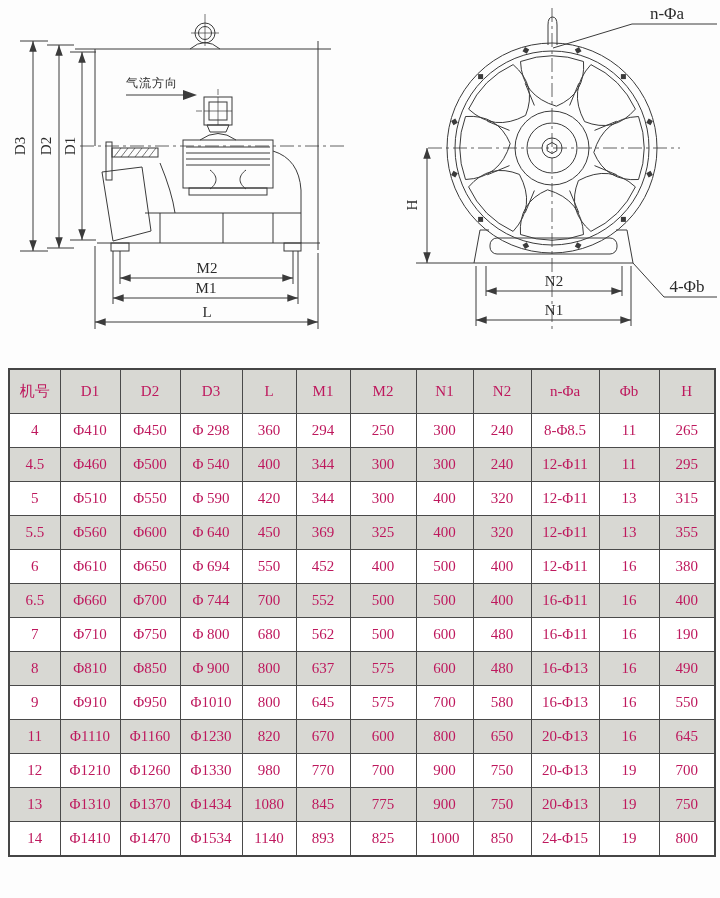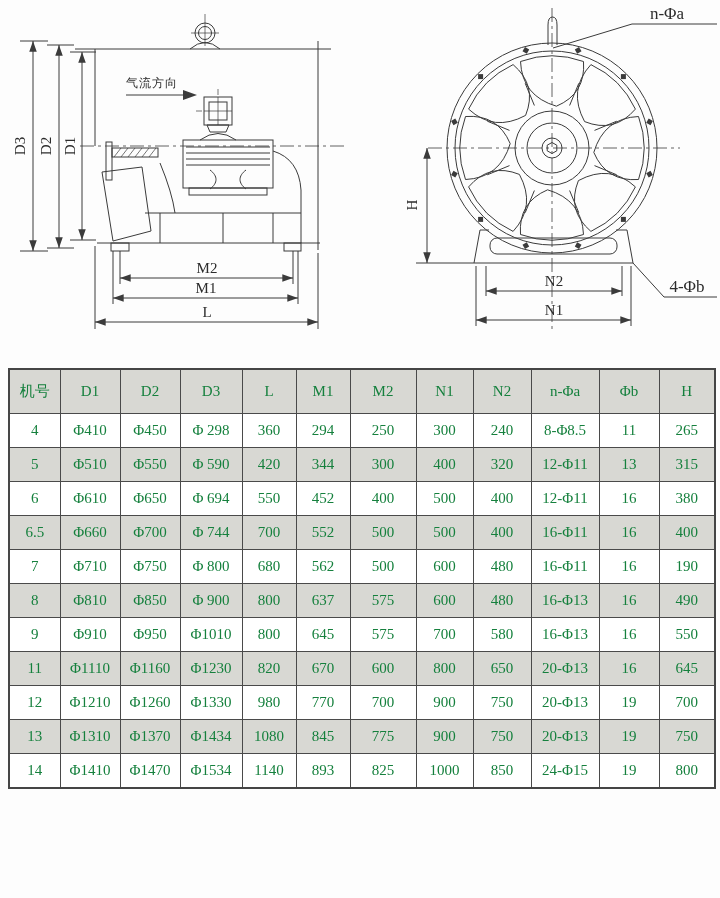--- a/index.html
+++ b/index.html
@@ -3,21 +3,21 @@
 <meta charset="utf-8">
 <style>
   html,body{margin:0;padding:0;background:#fdfdfd;}
   body{width:720px;height:898px;position:relative;font-family:"Liberation Serif",serif;}
   #drawing{position:absolute;left:0;top:0;}
   #drawing text{fill:#2c2c2c;font-family:"Liberation Serif",serif;}
   .dimtext{font-size:15px;}
   .bigtext{font-size:17px;}
   .cjk{font-size:12px;letter-spacing:1px;}
   #spec-table{position:absolute;left:8px;top:368px;width:706px;border-collapse:collapse;
-    table-layout:fixed;font-size:15px;color:#15803d;border:2px solid #454545;}
+    table-layout:fixed;font-size:15px;color:#be185d;border:2px solid #454545;}
   #spec-table th,#spec-table td{border:1px solid #4a4a4a;text-align:center;vertical-align:middle;
     padding:0;font-weight:normal;height:33px;overflow:hidden;white-space:nowrap;}
   #spec-table thead th{height:43px;background:#d8d8d3;}
   #spec-table tbody tr:nth-child(even) td{background:#d8d8d3;}
   #spec-table tbody tr:nth-child(odd) td{background:#ffffff;}
 </style>
 </head>
 <body>
 
 <svg id="drawing" width="720" height="360" viewBox="0 0 720 360">
@@ -226,32 +226,60 @@
         <td>360</td>
         <td>294</td>
         <td>250</td>
         <td>300</td>
         <td>240</td>
         <td>8-Φ8.5</td>
         <td>11</td>
         <td>265</td>
       </tr>
       <tr>
+        <td>4.5</td>
+        <td>Φ460</td>
+        <td>Φ500</td>
+        <td>Φ 540</td>
+        <td>400</td>
+        <td>344</td>
+        <td>300</td>
+        <td>300</td>
+        <td>240</td>
+        <td>12-Φ11</td>
+        <td>11</td>
+        <td>295</td>
+      </tr>
+      <tr>
         <td>5</td>
         <td>Φ510</td>
         <td>Φ550</td>
         <td>Φ 590</td>
         <td>420</td>
         <td>344</td>
         <td>300</td>
         <td>400</td>
         <td>320</td>
         <td>12-Φ11</td>
         <td>13</td>
         <td>315</td>
+      </tr>
+      <tr>
+        <td>5.5</td>
+        <td>Φ560</td>
+        <td>Φ600</td>
+        <td>Φ 640</td>
+        <td>450</td>
+        <td>369</td>
+        <td>325</td>
+        <td>400</td>
+        <td>320</td>
+        <td>12-Φ11</td>
+        <td>13</td>
+        <td>355</td>
       </tr>
       <tr>
         <td>6</td>
         <td>Φ610</td>
         <td>Φ650</td>
         <td>Φ 694</td>
         <td>550</td>
         <td>452</td>
         <td>400</td>
         <td>500</td>

